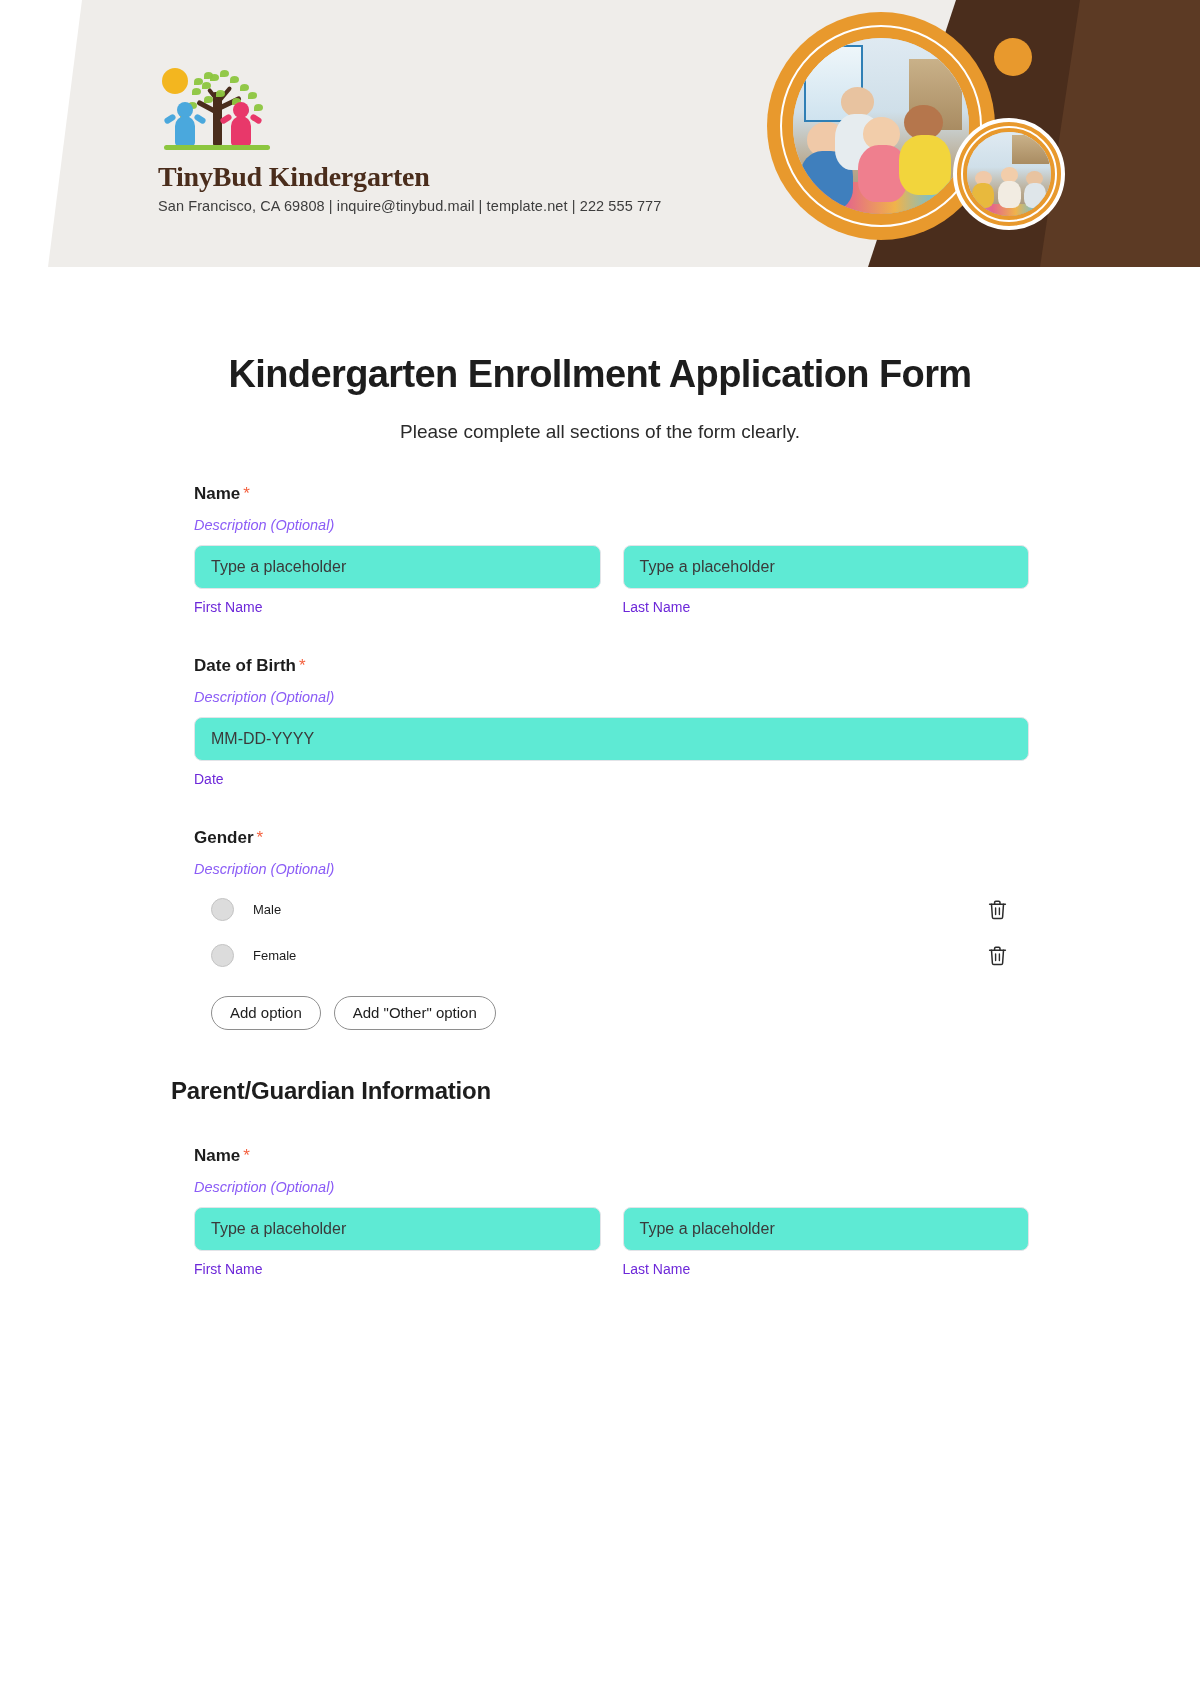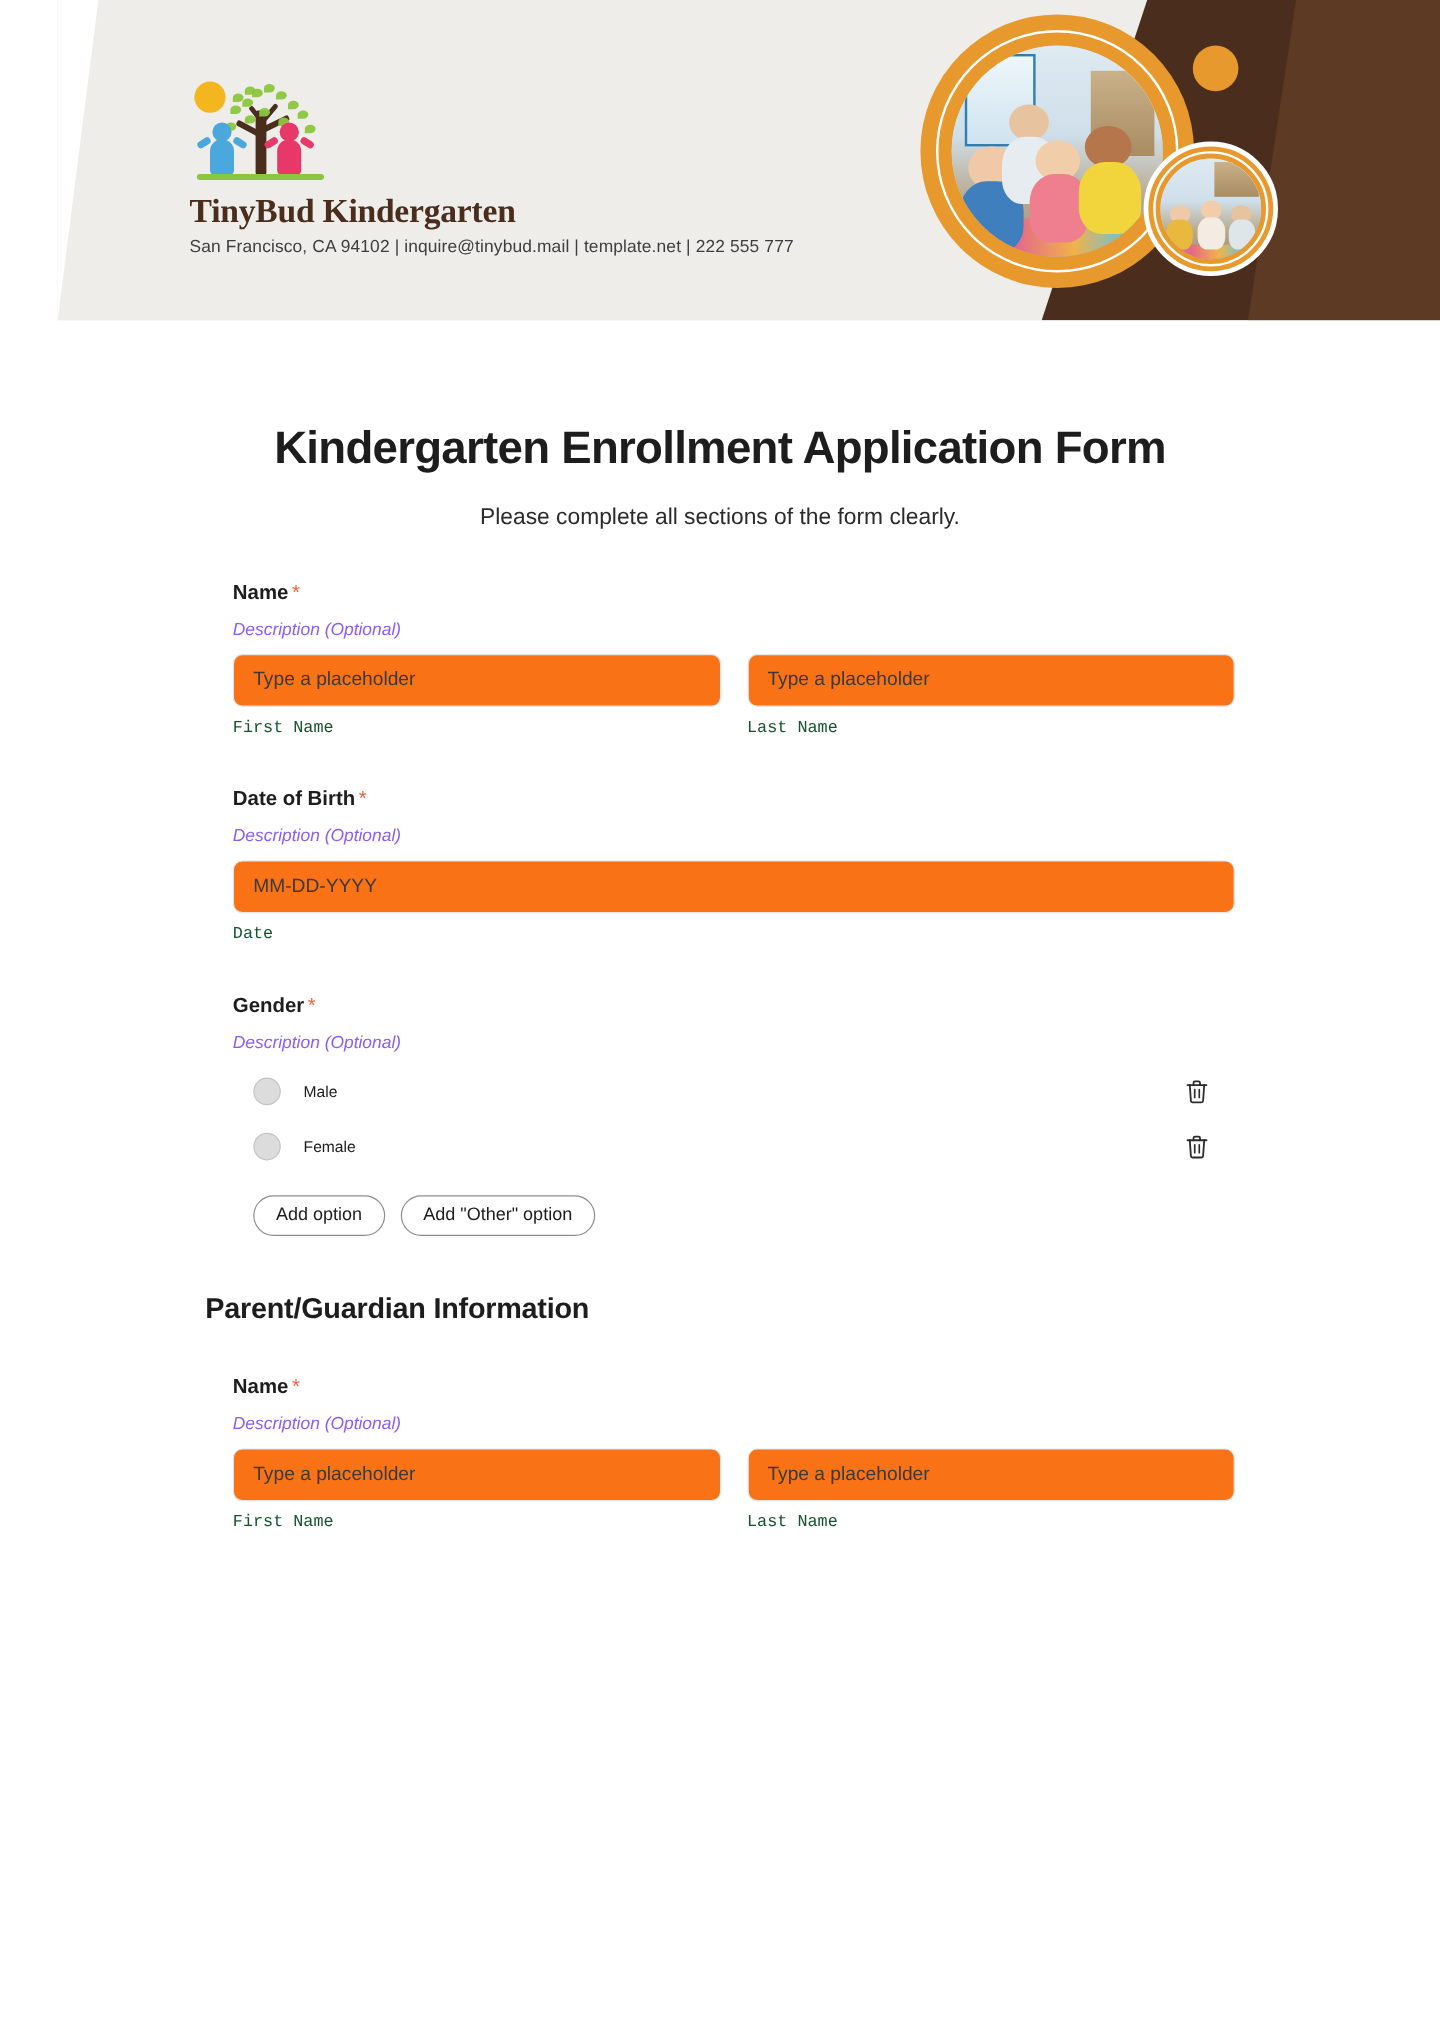--- a/index.html
+++ b/index.html
@@ -250,32 +250,31 @@
     gap: 22px;
     margin-top: 12px;
   }
   .col { flex: 1; }
 
   .input-box {
     width: 100%;
     height: 44px;
     border: 1px solid #e2e4e8;
     border-radius: 8px;
-    background: #f97316;
+    background: #5eead4;
     display: flex;
     align-items: center;
     padding: 0 16px;
     font-size: 16px;
     color: #3a3a3a;
   }
   .sub-label {
     font-size: 14px;
-    color: #14532d;
+    color: #6d28d9;
     margin-top: 10px;
-    font-family: Liberation Mono, monospace;
   }
 
   
   .option-row {
     display: flex;
     align-items: center;
     margin-top: 20px;
     height: 26px;
   }
   .radio-dot {
@@ -397,21 +396,21 @@
       </div>
       <div class="lm-kid kid-pink" style="left:70px;">
         <div class="k-head"></div>
         <div class="k-body"></div>
         <div class="k-arm" style="left:-8px;transform:rotate(-32deg);"></div>
         <div class="k-arm" style="left:22px;transform:rotate(32deg);"></div>
       </div>
       <div class="lm-ground"></div>
     </div>
     <div class="logo-name">TinyBud Kindergarten</div>
-    <div class="logo-contact">San Francisco, CA 94102 | inquire@tinybud.mail | template.net | 222 555 777</div>
+    <div class="logo-contact">San Francisco, CA 69808 | inquire@tinybud.mail | template.net | 222 555 777</div>
   </div>
 </div>
 
 <div class="body-wrap">
   <div class="content">
 
     <div class="form-title">Kindergarten Enrollment Application Form</div>
     <div class="form-subtitle">Please complete all sections of the form clearly.</div>
 
 

